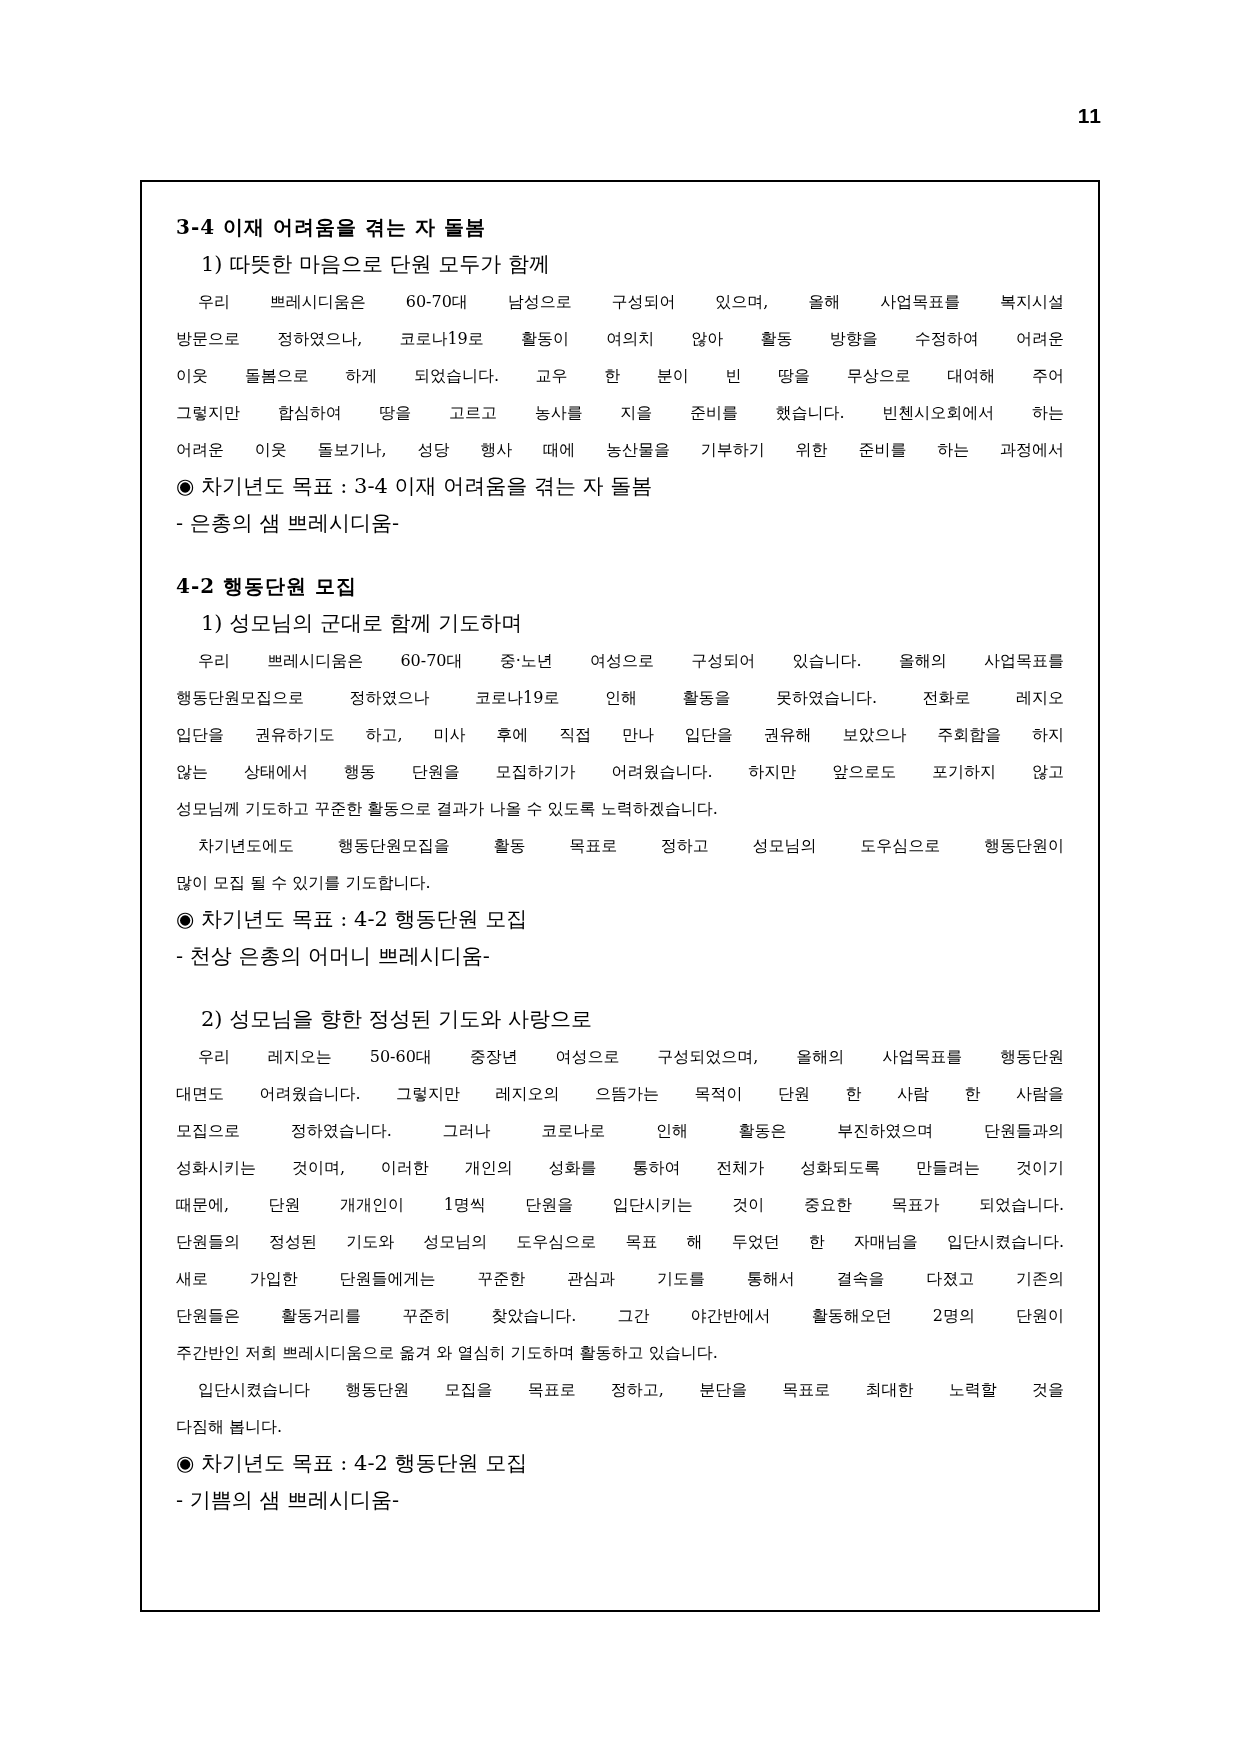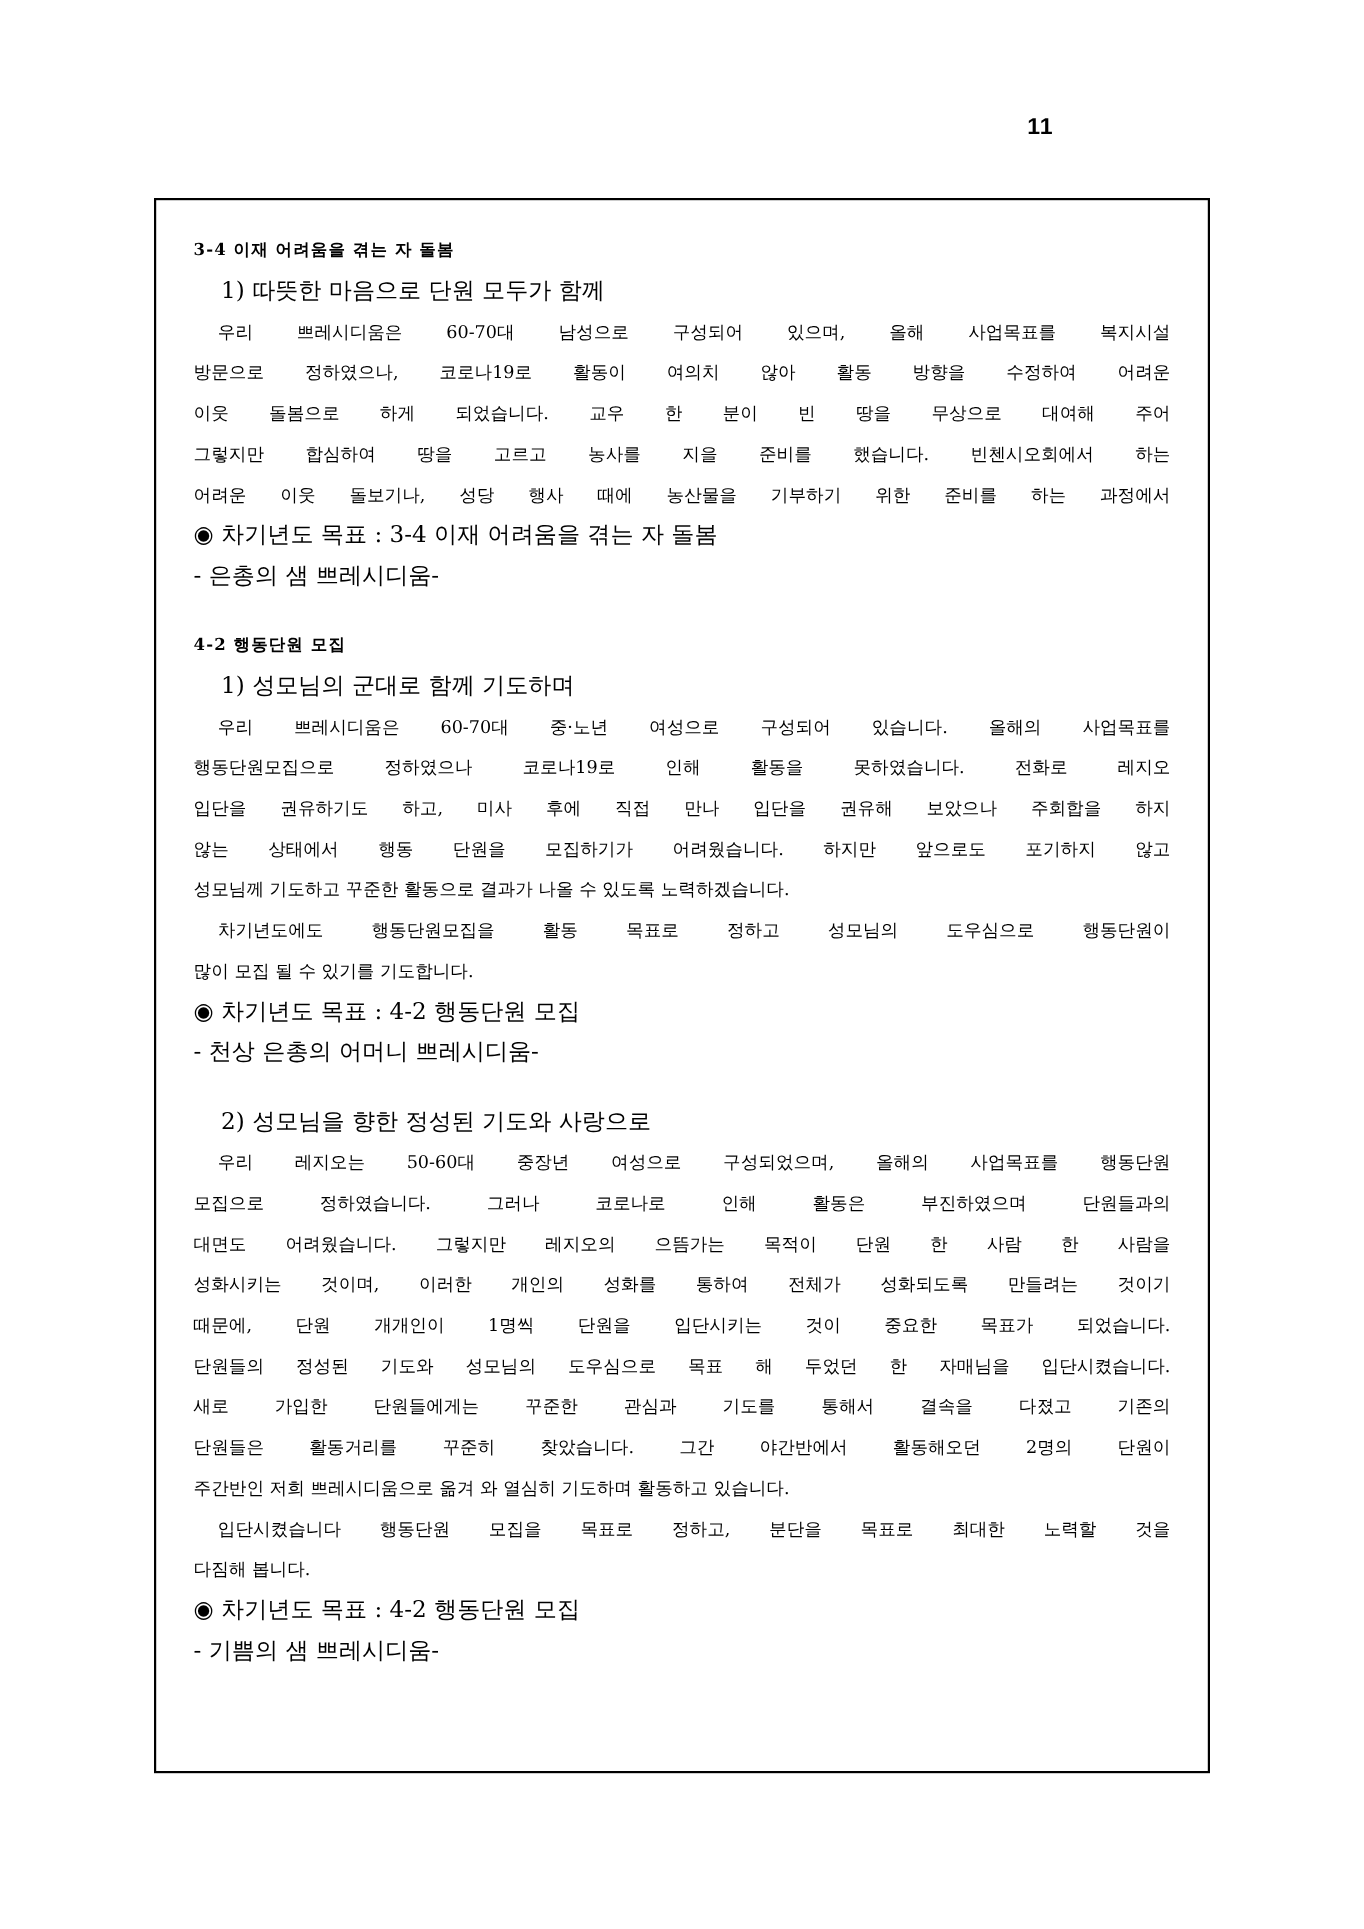--- a/index.html
+++ b/index.html
@@ -2,21 +2,21 @@
 <html lang="ko"><head>
 <meta charset="utf-8">
 <style>
   html, body {
     margin: 0;
     padding: 0;
     background: #ffffff;
   }
   .page {
     position: relative;
-    width: 1096px;
+    width: 1240px;
     height: 1754px;
     background: #ffffff;
     font-family: "DejaVu Serif", "Liberation Serif", serif;
     color: #000000;
   }
   .page-number {
     position: absolute;
     top: 104px;
     right: 138px;
     font-family: "Liberation Sans", sans-serif;
@@ -29,21 +29,21 @@
     left: 140px;
     top: 180px;
     width: 960px;
     height: 1432px;
     border: 2px solid #000000;
     box-sizing: border-box;
     padding: 27px 34px 0 34px;
     overflow: hidden;
   }
   .section-heading {
-    font-size: 15px;
+    font-size: 20px;
     font-weight: bold;
     line-height: 37px;
     letter-spacing: 1px;
   }
   .sub-title {
     font-size: 21px;
     line-height: 37px;
     margin-left: 25px;
   }
   .para { margin: 0; }
@@ -98,22 +98,22 @@
         <div class="line last">성모님께 기도하고 꾸준한 활동으로 결과가 나올 수 있도록 노력하겠습니다.</div>
         <div class="line indent">차기년도에도 행동단원모집을 활동 목표로 정하고 성모님의 도우심으로 행동단원이</div>
         <div class="line last">많이 모집 될 수 있기를 기도합니다.</div>
       </div>
     <div class="goal-line">◉ 차기년도 목표 : 4-2 행동단원 모집</div>
     <div class="signature-line">- 천상 은총의 어머니 쁘레시디움-</div>
 
     <div class="sub-title gap-section">2) 성모님을 향한 정성된 기도와 사랑으로</div>
     <div class="para">
         <div class="line indent">우리 레지오는 50-60대 중장년 여성으로 구성되었으며, 올해의 사업목표를 행동단원</div>
+        <div class="line">대면도 어려웠습니다. 그렇지만 레지오의 으뜸가는 목적이 단원 한 사람 한 사람을</div>
         <div class="line">모집으로 정하였습니다. 그러나 코로나로 인해 활동은 부진하였으며 단원들과의</div>
-        <div class="line">대면도 어려웠습니다. 그렇지만 레지오의 으뜸가는 목적이 단원 한 사람 한 사람을</div>
         <div class="line">성화시키는 것이며, 이러한 개인의 성화를 통하여 전체가 성화되도록 만들려는 것이기</div>
         <div class="line">때문에, 단원 개개인이 1명씩 단원을 입단시키는 것이 중요한 목표가 되었습니다.</div>
         <div class="line">단원들의 정성된 기도와 성모님의 도우심으로 목표 해 두었던 한 자매님을 입단시켰습니다.</div>
         <div class="line">새로 가입한 단원들에게는 꾸준한 관심과 기도를 통해서 결속을 다졌고 기존의</div>
         <div class="line">단원들은 활동거리를 꾸준히 찾았습니다. 그간 야간반에서 활동해오던 2명의 단원이</div>
         <div class="line last">주간반인 저희 쁘레시디움으로 옮겨 와 열심히 기도하며 활동하고 있습니다.</div>
         <div class="line indent">입단시켰습니다 행동단원 모집을 목표로 정하고, 분단을 목표로 최대한 노력할 것을</div>
         <div class="line last">다짐해 봅니다.</div>
       </div>
     <div class="goal-line">◉ 차기년도 목표 : 4-2 행동단원 모집</div>

